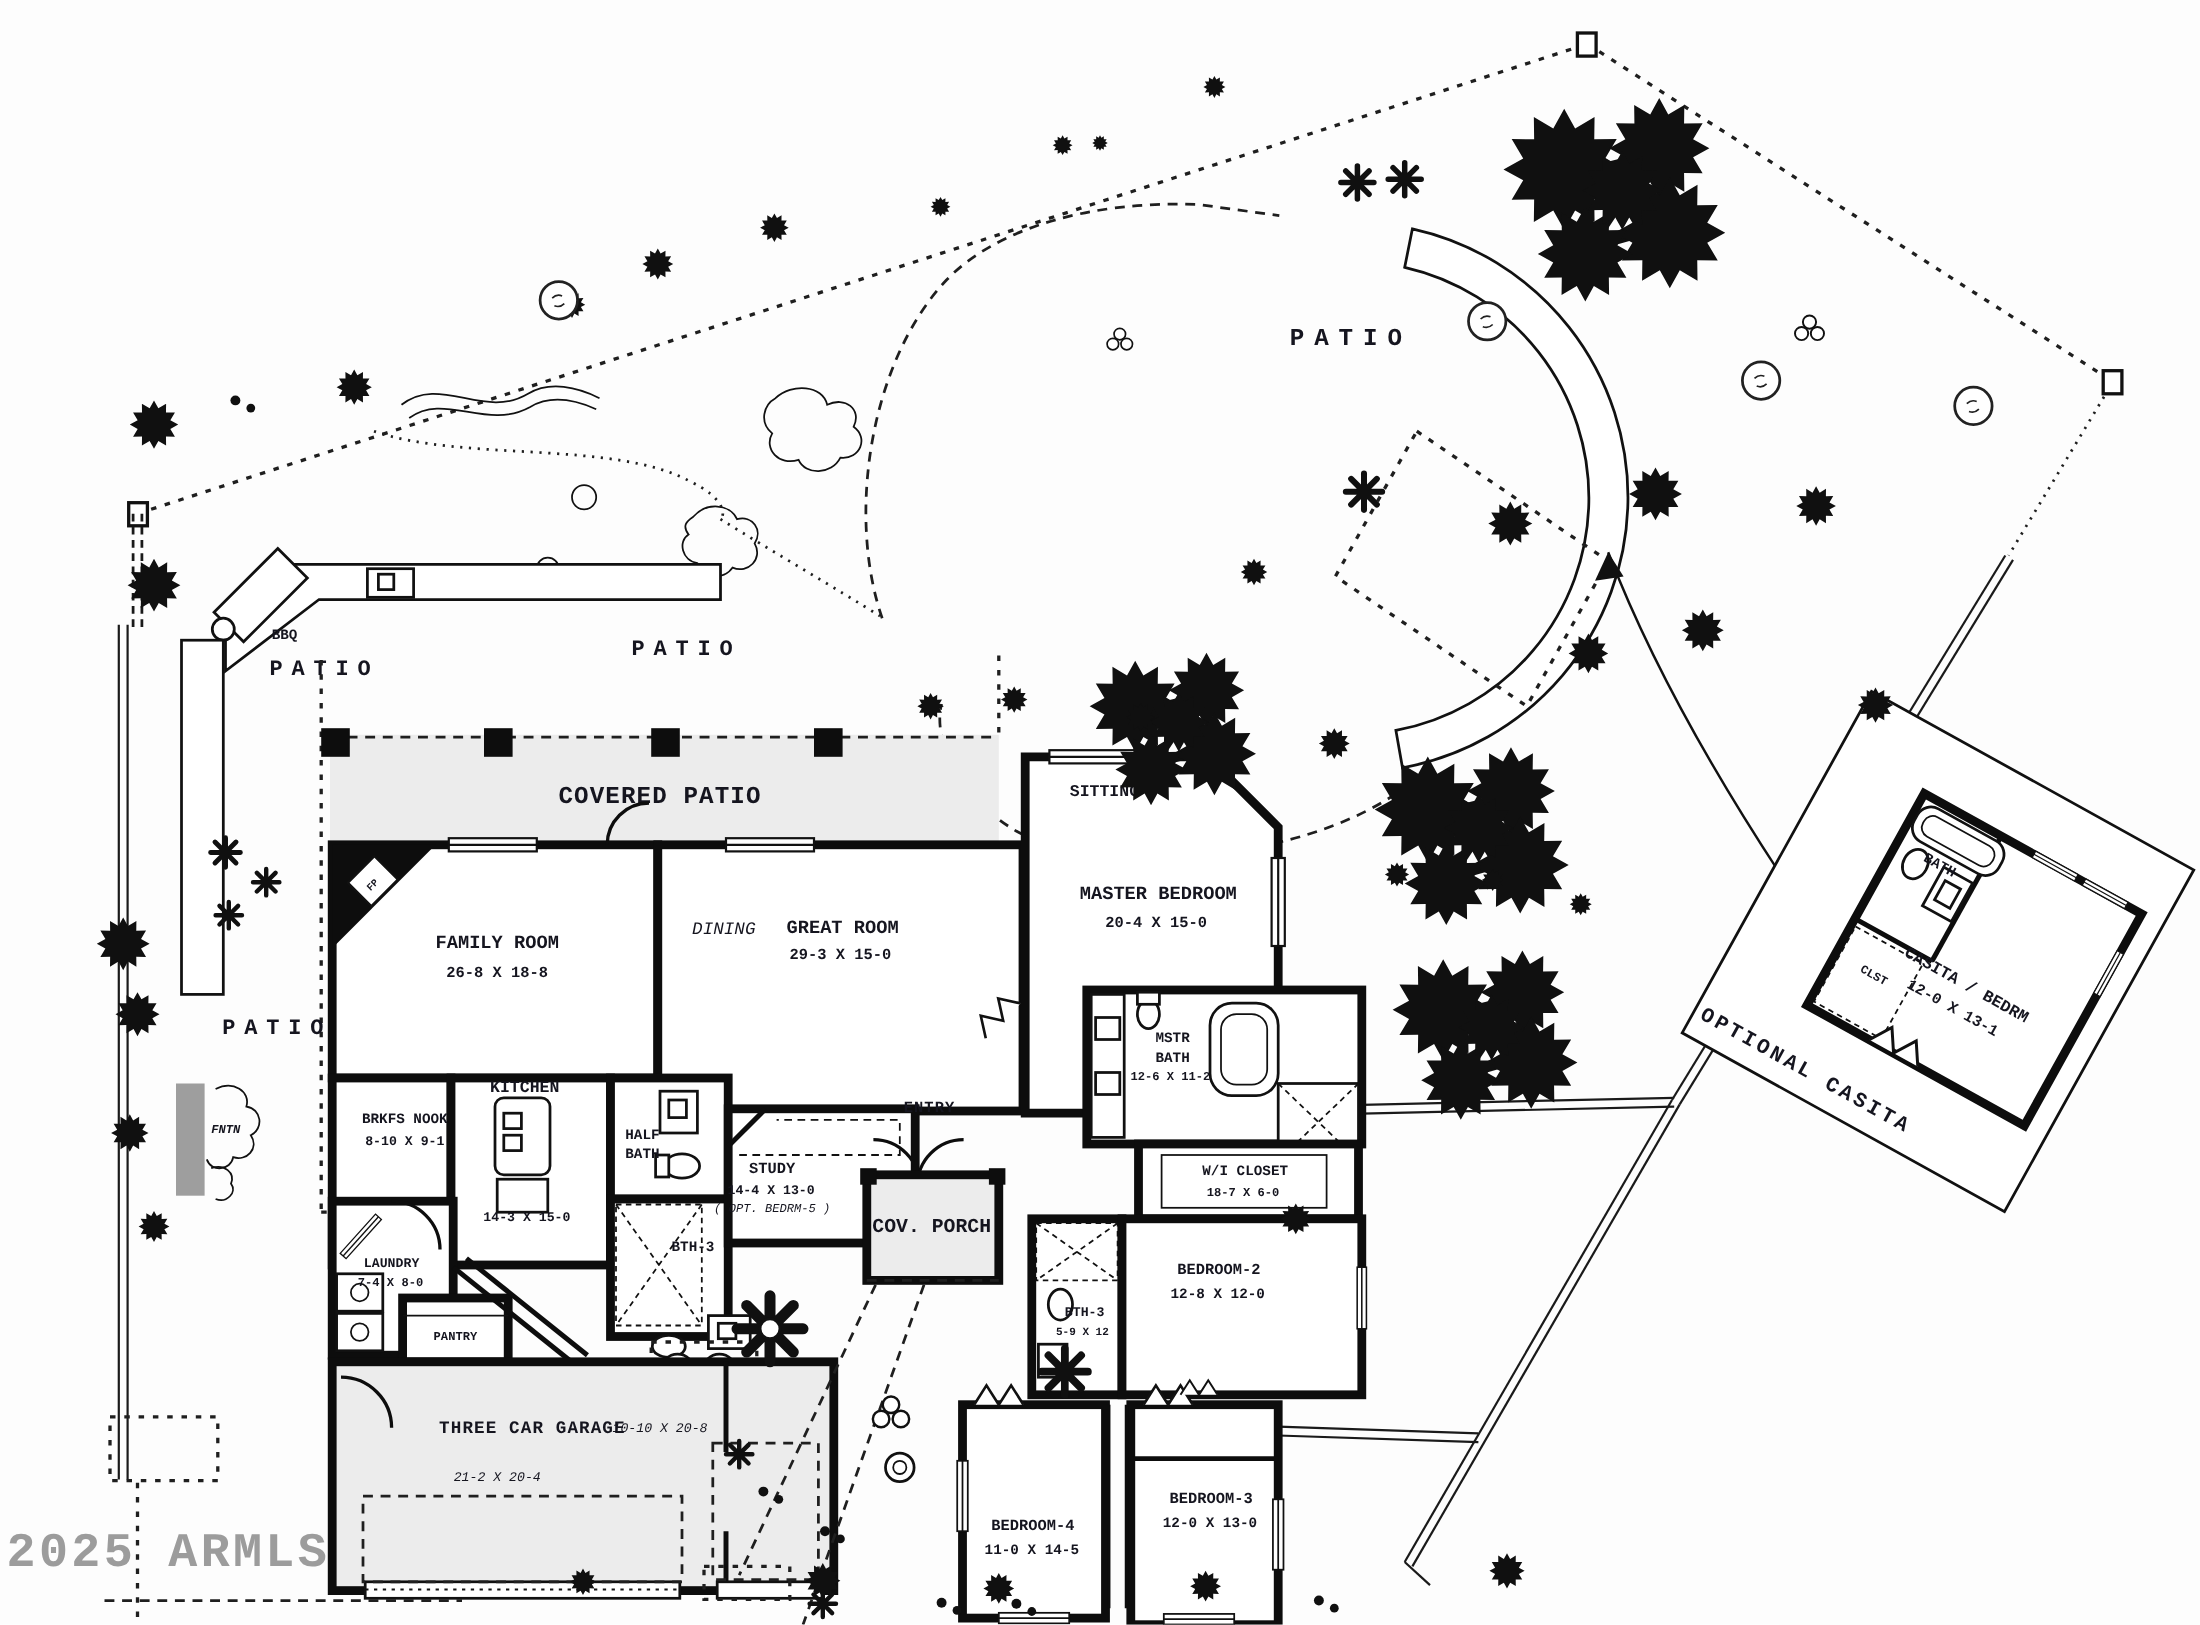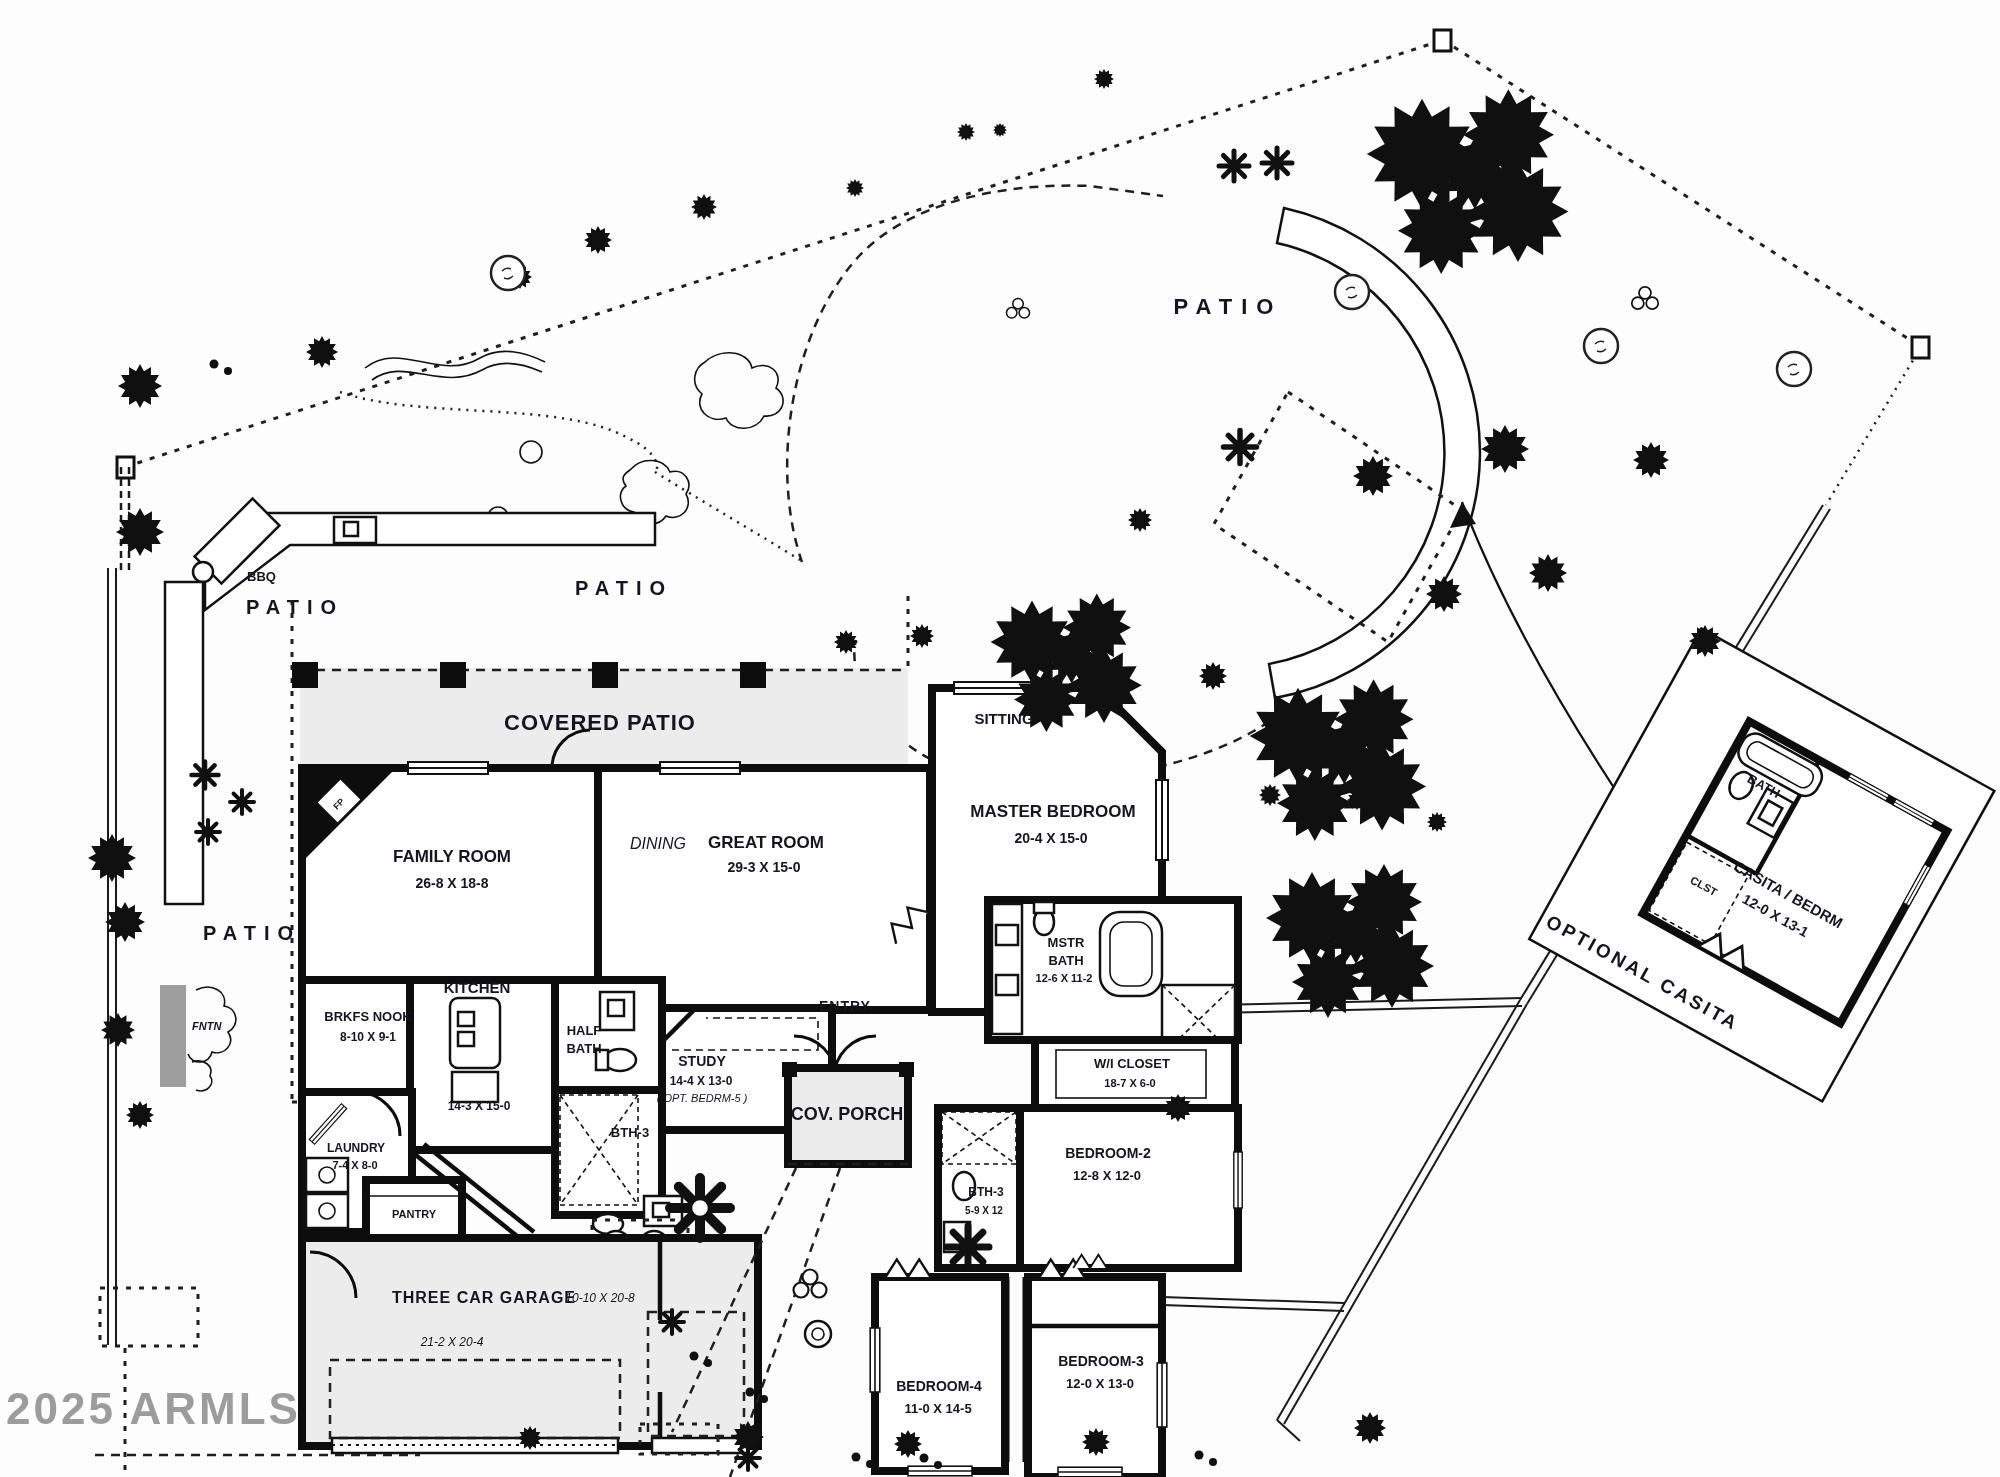--- a/index.html
+++ b/index.html
@@ -1,17 +1,17 @@
 <!DOCTYPE html>
 <html><head>
 <meta charset="utf-8">
 <style>
   html,body{margin:0;padding:0;background:#fff;}
   .stage{position:relative;width:2000px;height:1477px;background:#fdfdfd;overflow:hidden;
-         font-family:Liberation Sans, sans-serif;}
+         font-family:Liberation Mono, monospace;}
   svg{display:block}
   .roomfill{fill:#ffffff;stroke:#0d0d0d;stroke-width:8;stroke-linejoin:miter}
   .grayfill{fill:#ececec;stroke:#0d0d0d;stroke-width:8}
   .thin{stroke:#0d0d0d;fill:none;stroke-width:3}
   .thin2{stroke:#0d0d0d;fill:none;stroke-width:4.5}
   .dash{stroke:#1f1f1f;fill:none;stroke-width:3;stroke-dasharray:5 8}
   .dash2{stroke:#1f1f1f;fill:none;stroke-width:2.5;stroke-dasharray:9 7}
   .dot{stroke:#1f1f1f;fill:none;stroke-width:2.5;stroke-dasharray:2 6}
   .dbl{stroke:#1a1a1a;fill:none;stroke-width:2}
   .fix{stroke:#111;fill:#fff;stroke-width:2.5}

